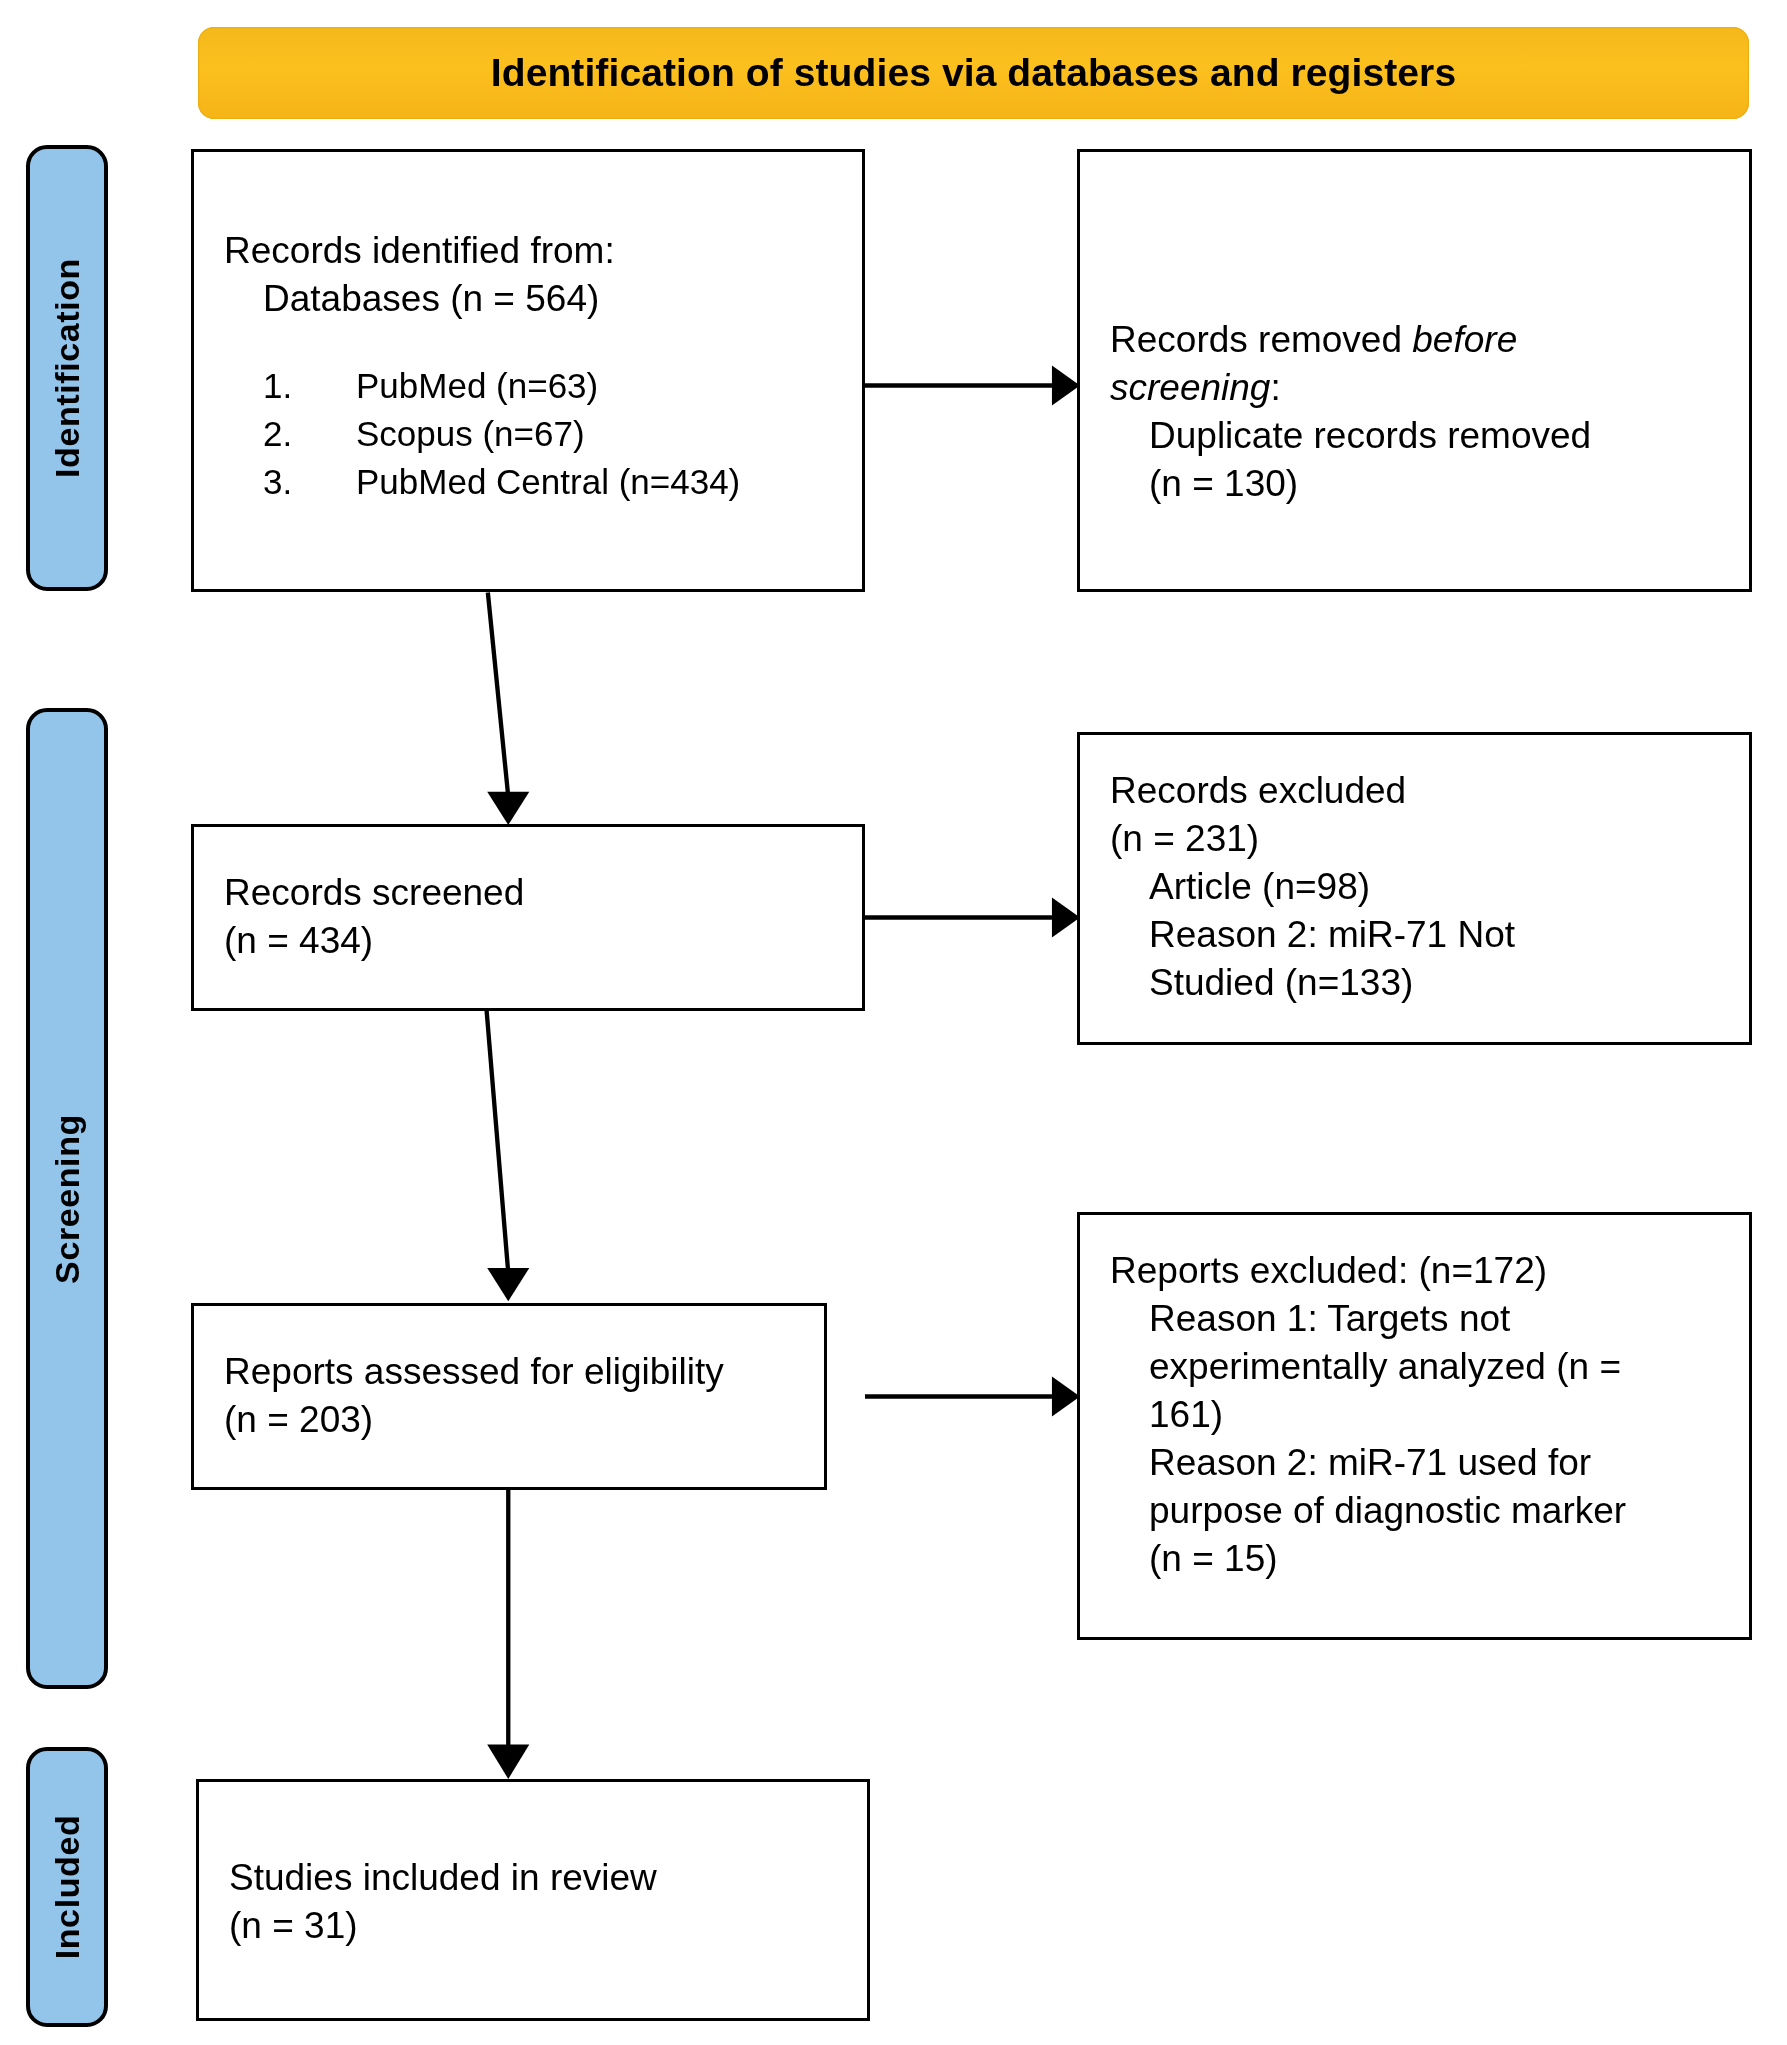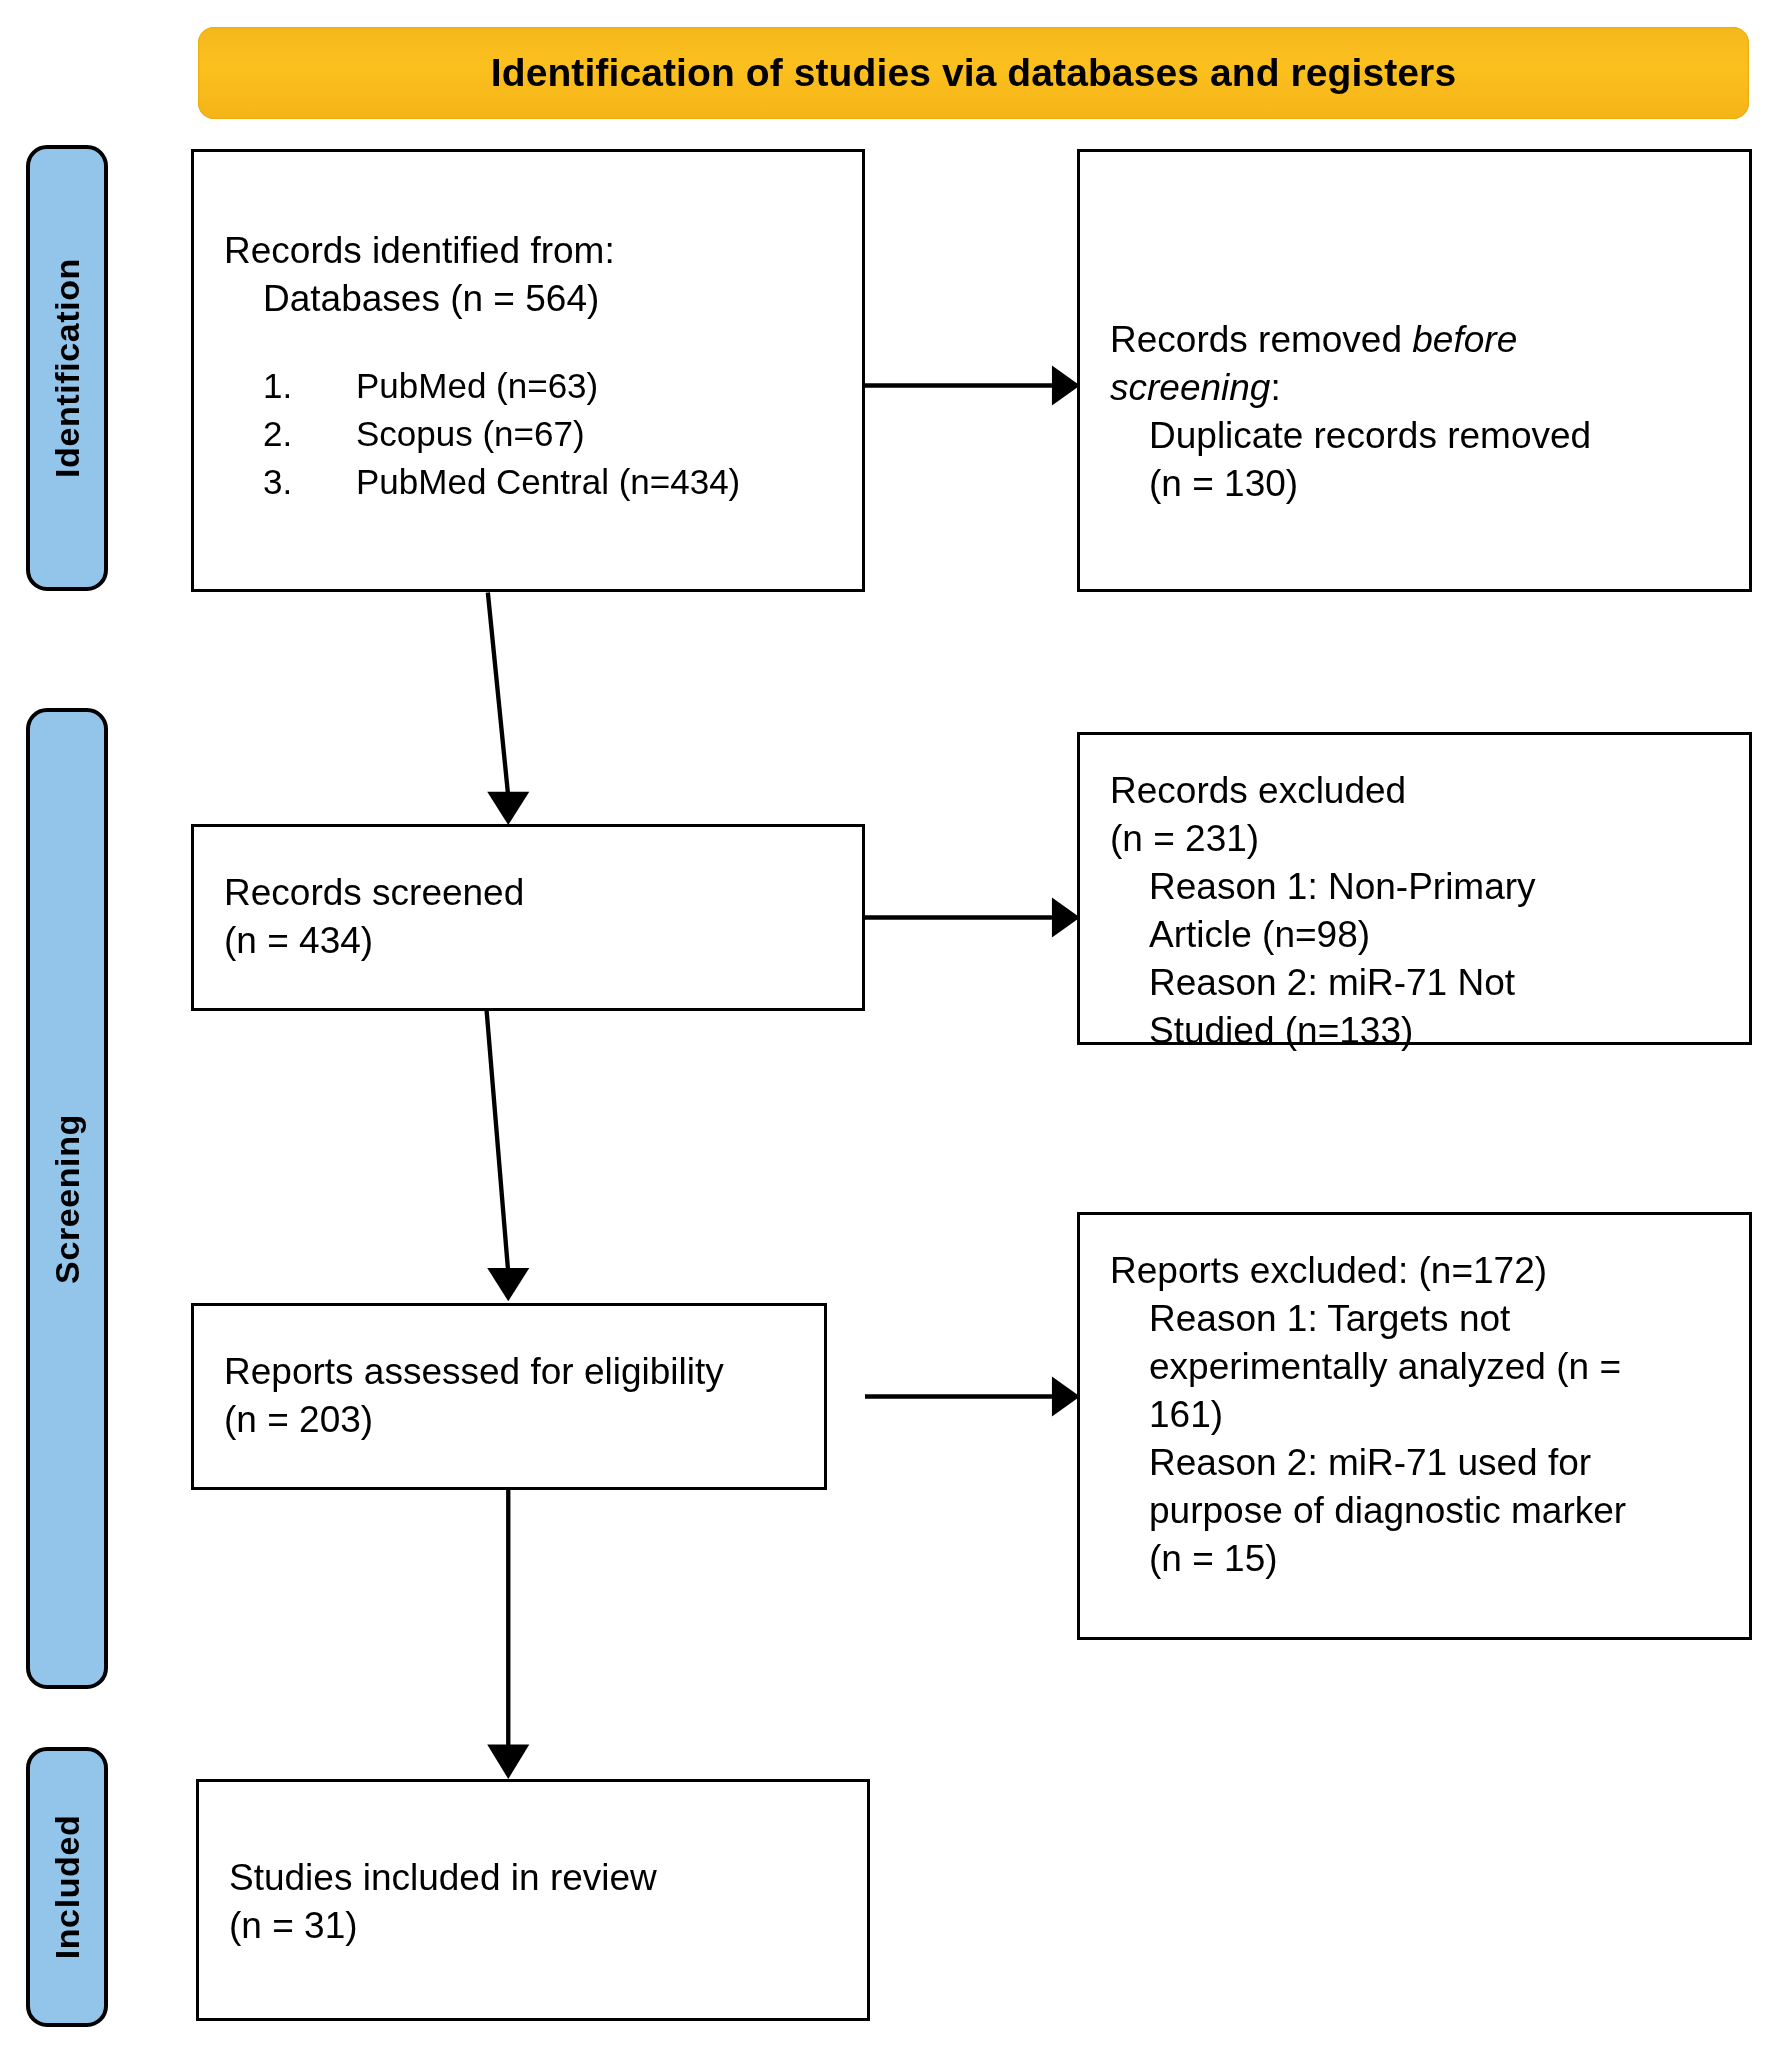--- a/index.html
+++ b/index.html
@@ -183,21 +183,20 @@
     <div class="inner">
       <div class="line">Records screened</div>
       <div class="line">(n = 434)</div>
     </div>
   </div>
 
   <div class="flowbox" id="box-excluded">
     <div class="inner">
       <div class="line">Records excluded</div>
       <div class="line">(n = 231)</div>
-      <div class="line indent1">Reason 1: Non-Primary</div>
       <div class="line indent1">Article (n=98)</div>
       <div class="line indent1">Reason 2: miR-71 Not</div>
       <div class="line indent1">Studied (n=133)</div>
     </div>
   </div>
 
   <div class="flowbox" id="box-eligibility">
     <div class="inner">
       <div class="line">Reports assessed for eligibility</div>
       <div class="line">(n = 203)</div>

